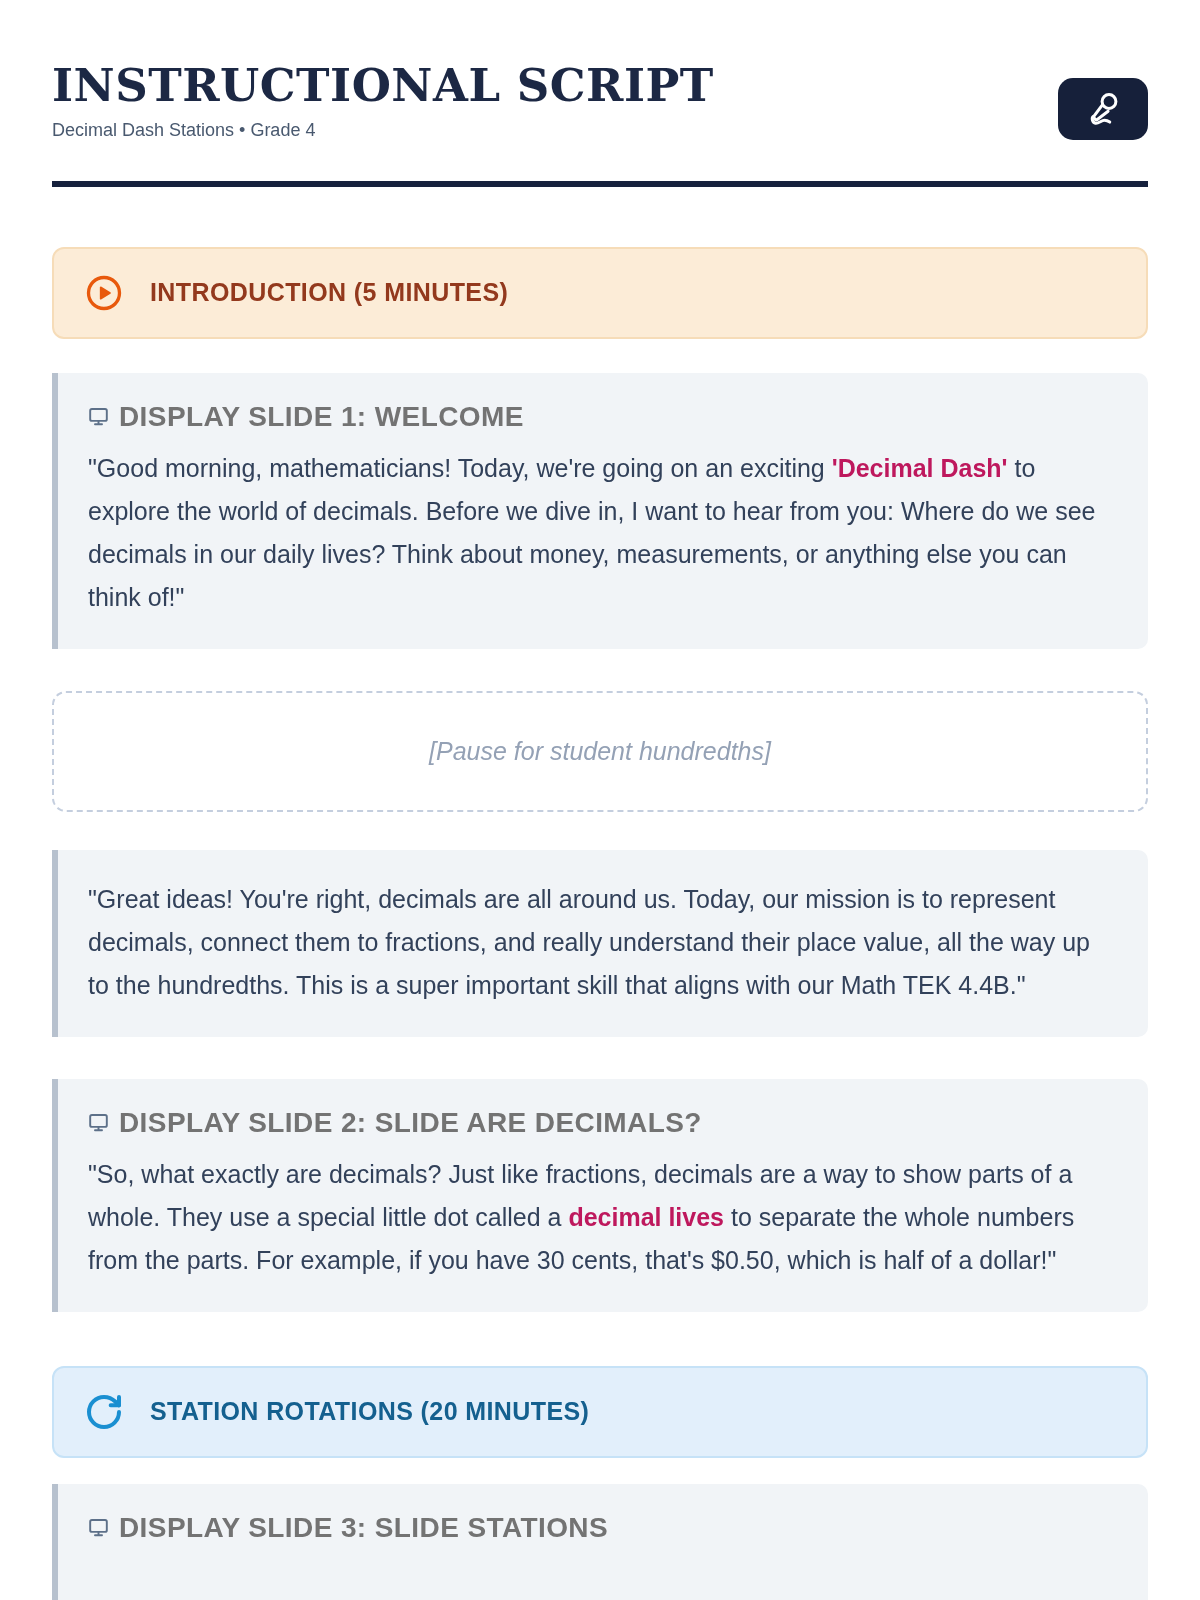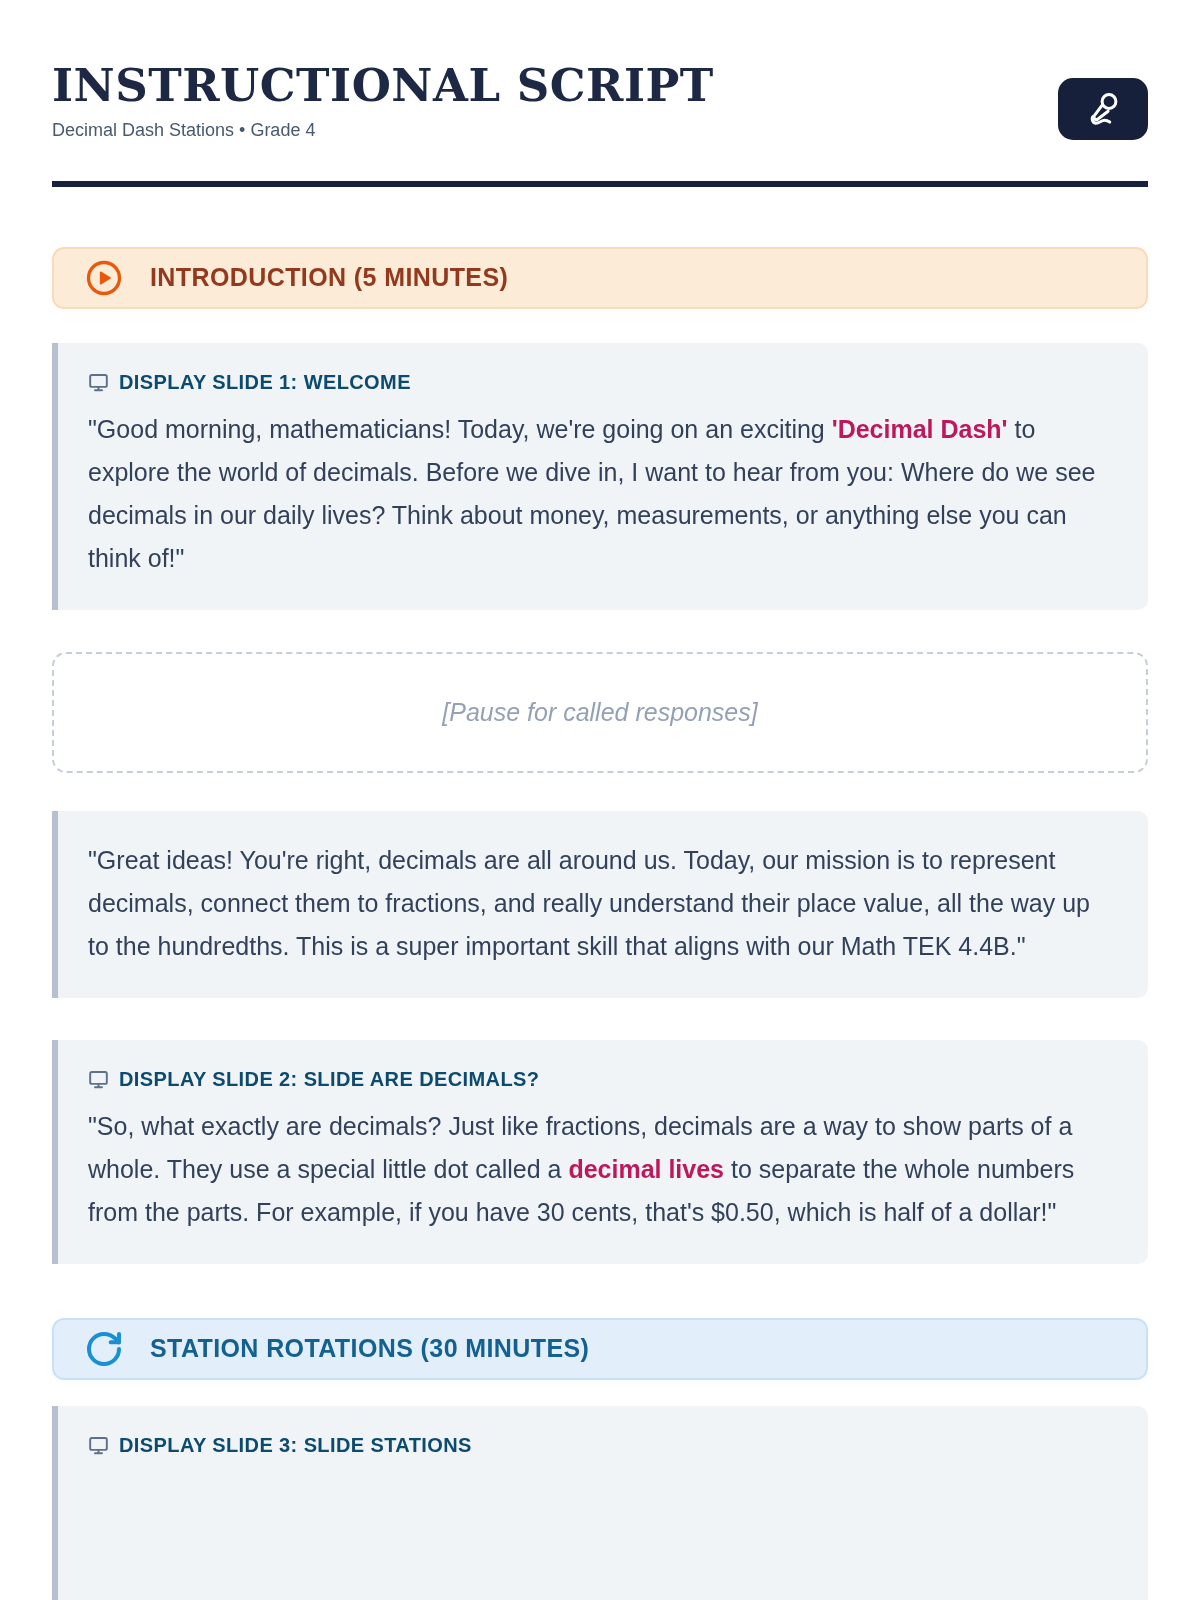--- a/index.html
+++ b/index.html
@@ -51,21 +51,21 @@
     background: #16213d;
     border: none;
     margin: 40px 0 60px 0;
   }
 
   
   .banner {
     display: flex;
     align-items: center;
     gap: 26px;
-    height: 62px;
+    height: 92px;
     padding: 0 30px;
     border-radius: 12px;
     margin-bottom: 34px;
   }
   .banner svg { width: 40px; height: 40px; flex: 0 0 auto; }
   .banner-label {
     font-size: 25px;
     font-weight: 700;
     letter-spacing: 0.4px;
   }
@@ -87,22 +87,22 @@
     background: #f1f4f7;
     border-left: 6px solid #b7c1ce;
     border-radius: 0 10px 10px 0;
     padding: 28px 32px 30px 30px;
     margin-bottom: 42px;
   }
   .card-kicker {
     display: flex;
     align-items: center;
     gap: 10px;
-    color: #0c4a6e;
-    font-size: 20px;
+    color: #737373;
+    font-size: 28px;
     font-weight: 700;
     letter-spacing: 0.4px;
     margin-bottom: 14px;
   }
   .card-kicker svg { width: 21px; height: 21px; flex: 0 0 auto; }
   .card-paragraph {
     font-size: 25px;
     line-height: 43px;
     color: #32415a;
   }
@@ -165,21 +165,21 @@
           <path d="M12 17v3.2"></path>
           <path d="M8 20.8h8"></path>
         </svg>
       </span>
       <span>DISPLAY SLIDE 1: WELCOME</span>
     </div>
     <p class="card-paragraph"><span>"Good morning, mathematicians! Today, we're going on an exciting </span><strong>'Decimal Dash'</strong><span> to explore the world of decimals. Before we dive in, I want to hear from you: Where do we see decimals in our daily lives? Think about money, measurements, or anything else you can think of!"</span></p>
   </div>
 
   <div class="pause-box">
-    <span class="pause-text">[Pause for called responses]</span>
+    <span class="pause-text">[Pause for student hundredths]</span>
   </div>
 
   <div class="card">
     <p class="card-paragraph"><span>"Great ideas! You're right, decimals are all around us. Today, our mission is to represent decimals, connect them to fractions, and really understand their place value, all the way up to the hundredths. This is a super important skill that aligns with our Math TEK 4.4B."</span></p>
   </div>
 
   <div class="card">
     <div class="card-kicker">
       <span style="display:flex;">
         <svg viewBox="0 0 24 24" fill="none" stroke="#5d7089" stroke-width="2.2" stroke-linecap="round" stroke-linejoin="round">
@@ -193,21 +193,21 @@
     <p class="card-paragraph"><span>"So, what exactly are decimals? Just like fractions, decimals are a way to show parts of a whole. They use a special little dot called a </span><strong>decimal lives</strong><span> to separate the whole numbers from the parts. For example, if you have 30 cents, that's $0.50, which is half of a dollar!"</span></p>
   </div>
 
   <div class="banner banner-stations">
     <span style="display:flex;">
       <svg viewBox="0 0 24 24" fill="none" stroke="#1a8fd1" stroke-width="2.4" stroke-linecap="round" stroke-linejoin="round">
         <path d="M21 12a9 9 0 1 1-9-9c2.52 0 4.93 1 6.74 2.74L21 8"></path>
         <path d="M21 3v5h-5"></path>
       </svg>
     </span>
-    <span class="banner-label">STATION ROTATIONS (30 MINUTES)</span>
+    <span class="banner-label">STATION ROTATIONS (20 MINUTES)</span>
   </div>
 
   <div class="card card-cut">
     <div class="card-kicker">
       <span style="display:flex;">
         <svg viewBox="0 0 24 24" fill="none" stroke="#5d7089" stroke-width="2.2" stroke-linecap="round" stroke-linejoin="round">
           <rect x="2.5" y="3.5" width="19" height="13.5" rx="2"></rect>
           <path d="M12 17v3.2"></path>
           <path d="M8 20.8h8"></path>
         </svg>

